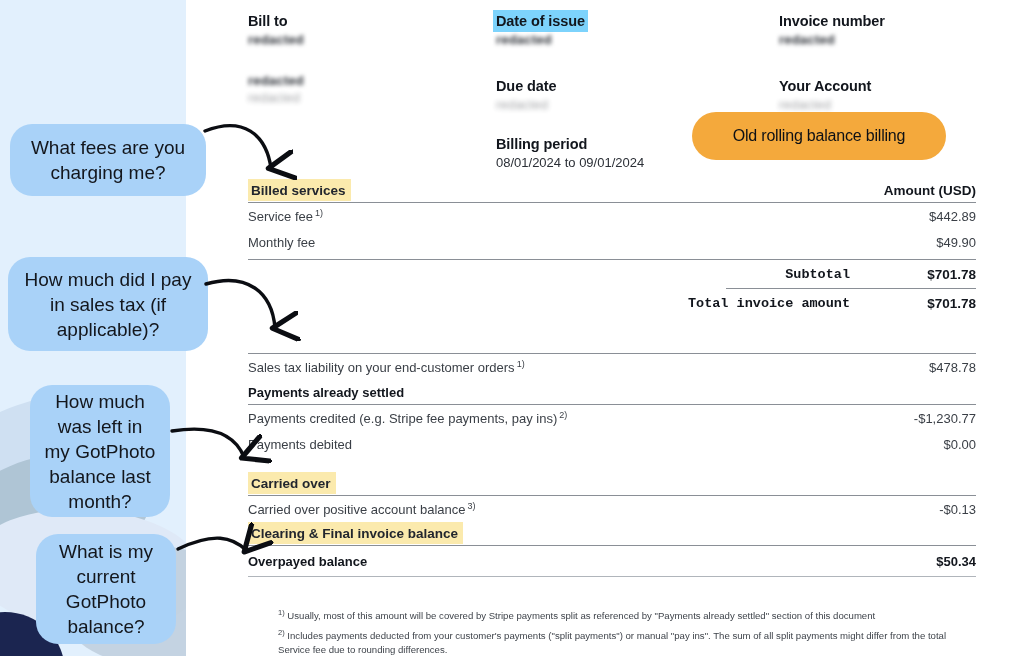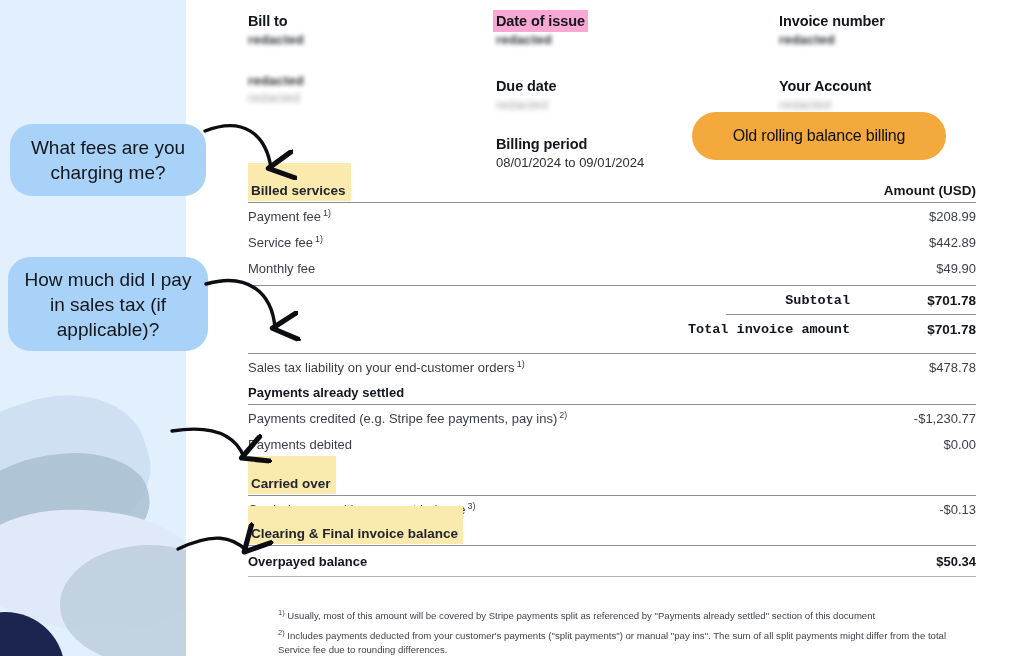--- a/index.html
+++ b/index.html
@@ -54,21 +54,21 @@
   .hdr{position:absolute;left:0;top:0;width:823px;height:172px;}
   .hdr-col{position:absolute;}
   .col-billto{left:62px;top:12px;width:200px;}
   .col-dates{left:310px;top:12px;width:200px;}
   .col-inv{left:582px;top:12px;width:220px;margin-left:11px;}
 
   .lbl{
     font-size:14.5px;font-weight:bold;color:#12161d;line-height:19px;
     letter-spacing:-0.1px;
   }
-  .lbl.hl{background:#f9a8d4;display:inline;padding:3px 3px;margin-left:-3px;}
+  .lbl.hl{background:#7dd3fc;display:inline;padding:3px 3px;margin-left:-3px;}
   .val{font-size:13px;color:#2b2f36;line-height:18px;}
   .blurtext{
     color:#2b2f36;font-size:13px;font-weight:bold;line-height:17px;
     filter:blur(2.3px);
     letter-spacing:.2px;
   }
   .blurtext.light{filter:blur(2.6px);opacity:.45;font-weight:normal;}
   .gap{height:24px;}
 
   .badge{
@@ -77,21 +77,21 @@
     display:flex;align-items:center;justify-content:center;
     font-size:16px;font-weight:normal;color:#0d1015;letter-spacing:-.2px;
   }
 
   
   .tbl{position:absolute;left:62px;width:728px;}
   .sec-head{
     position:relative;font-size:13.5px;font-weight:bold;color:#22262e;
     height:20px;line-height:17px;
   }
-  .sec-head .hlmark{background:#fbeaad;padding:20px 5px 3px 3px;}
+  .sec-head .hlmark{background:#fbeaad;padding:4px 5px 3px 3px;}
   .sec-head .amt-hd{position:absolute;right:0;top:0;font-size:13.5px;font-weight:bold;color:#12161d;background:none;}
   .rule{height:1px;background:#8a8f96;width:100%;}
   .rule.thin{background:#b0b5bb;}
   .row{
     position:relative;height:26px;display:flex;align-items:center;
     font-size:13px;color:#3a3f46;
   }
   .row .desc{flex:1;}
   .row .amt{text-align:right;white-space:nowrap;color:#3a3f46;}
   .row.b .desc,.row.b .amt{font-weight:bold;color:#12161d;}
@@ -156,24 +156,20 @@
       <div class="badge">Old rolling balance billing</div>
     </div>
 
     <div class="tbl" style="top:182px">
       <div class="sec-head">
         <span class="hlmark">Billed services</span>
         <span class="amt-hd">Amount (USD)</span>
       </div>
       <div class="rule"></div>
       <div class="row">
-        <span class="desc"><span>Payment fee</span><span class="sup">1)</span></span>
-        <span class="amt">$208.99</span>
-      </div>
-      <div class="row">
         <span class="desc"><span>Service fee</span><span class="sup">1)</span></span>
         <span class="amt">$442.89</span>
       </div>
       <div class="row">
         <span class="desc"><span>Monthly fee</span><span class="sup"></span></span>
         <span class="amt">$49.90</span>
       </div>
       <div class="rule" style="margin-top:4px"></div>
       <div class="tot-row">
         <span class="tl">Subtotal</span>
@@ -237,20 +233,22 @@
       <div class="fn">
         <span class="fnum">2)</span>
         <span>Includes payments deducted from your customer's payments ("split payments") or manual "pay ins". The sum of all split payments might differ from the total Service fee due to rounding differences.</span>
       </div>
     </div>
 
   </div>
 
   <div class="bubble" id="bubble-0">What fees are you charging me?</div>
   <div class="bubble" id="bubble-1">How much did I pay in sales tax (if applicable)?</div>
+  <div class="bubble" id="bubble-2">How much was left in my GotPhoto balance last month?</div>
+  <div class="bubble" id="bubble-3">What is my current GotPhoto balance?</div>
 
   <svg class="arrow-svg" viewBox="0 0 1009 656">
     <defs>
       <marker id="ah" markerWidth="9" markerHeight="9" refX="4.5" refY="7.2" orient="auto" markerUnits="strokeWidth">
         <path d="M0.6,0.6 L4.5,8 L8.4,0.6" fill="none" stroke="#0b0d12" stroke-width="1.5" stroke-linecap="round" stroke-linejoin="round"></path>
       </marker>
     </defs>
     <path d="M205,131 C243,116 266,134 271,168" fill="none" stroke="#0b0d12" stroke-width="3.4" stroke-linecap="round" marker-end="url(#ah)"></path>
     <path d="M206,284 C247,272 272,292 275,328" fill="none" stroke="#0b0d12" stroke-width="3.4" stroke-linecap="round" marker-end="url(#ah)"></path>
     <path d="M172,431 C216,424 236,437 244,457" fill="none" stroke="#0b0d12" stroke-width="3.4" stroke-linecap="round" marker-end="url(#ah)"></path>

